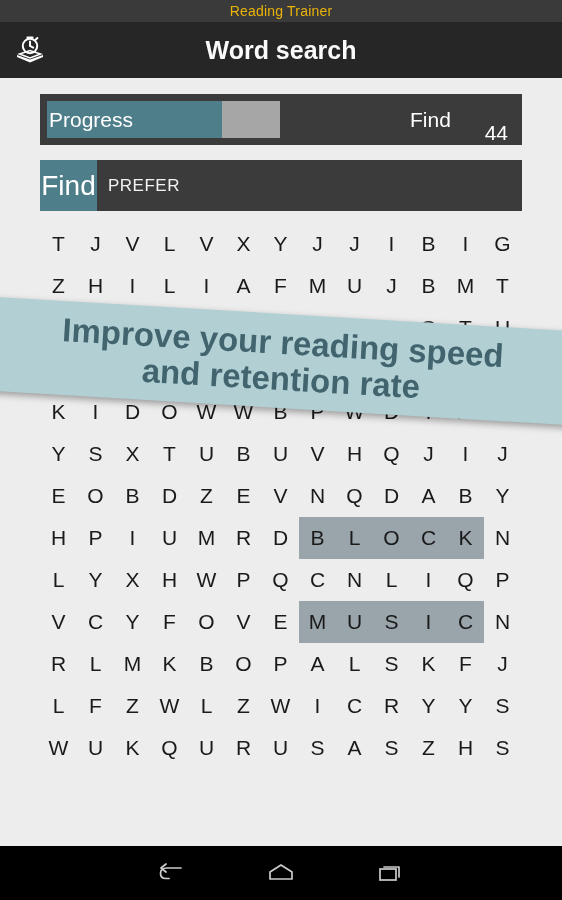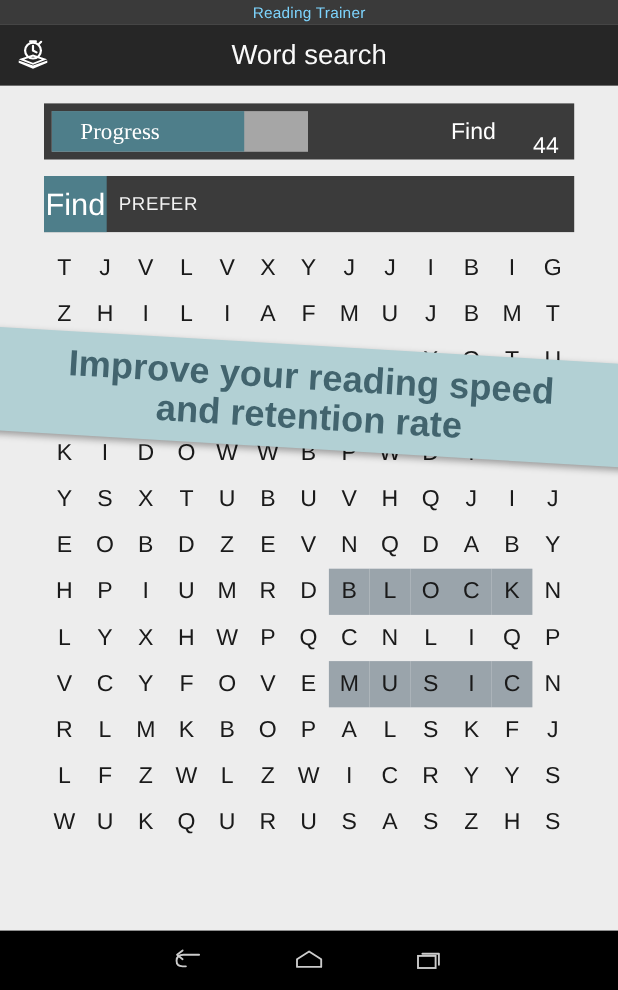--- a/index.html
+++ b/index.html
@@ -23,21 +23,21 @@
     position: absolute;
     top: 0; left: 0;
     width: 562px;
     height: 22px;
     background: #3a3a3a;
     display: flex;
     align-items: center;
     justify-content: center;
   }
   .status-bar-title {
-    color: #7dd3fc;
+    color: #eab308;
     font-size: 14px;
     letter-spacing: 0.2px;
   }
 
   
   .action-bar {
     position: absolute;
     top: 22px; left: 0;
     width: 562px;
     height: 56px;
@@ -53,21 +53,21 @@
     align-items: center;
     justify-content: center;
   }
   .action-bar-title {
     position: absolute;
     left: 0;
     width: 562px;
     text-align: center;
     color: #fafafa;
     font-size: 25px;
-    font-weight: normal;
+    font-weight: bold;
     pointer-events: none;
   }
 
   
   .content {
     position: absolute;
     top: 78px; left: 0;
     width: 562px;
     height: 768px;
     background: #ededed;
@@ -94,27 +94,26 @@
   }
   .progress-bar-fill {
     position: absolute;
     top: 0; left: 0;
     height: 37px;
     width: 75%;
     background: #4e7e8a;
   }
   .progress-bar-label {
     position: absolute;
-    left: 26px;
+    left: 2px;
     top: 0;
     height: 37px;
     line-height: 37px;
     color: #ffffff;
     font-size: 21px;
-    font-family: Liberation Serif, serif;
   }
   .score-label {
     position: absolute;
     left: 370px;
     color: #ffffff;
     font-size: 21px;
   }
   .score-value {
     position: absolute;
     right: 14px;

